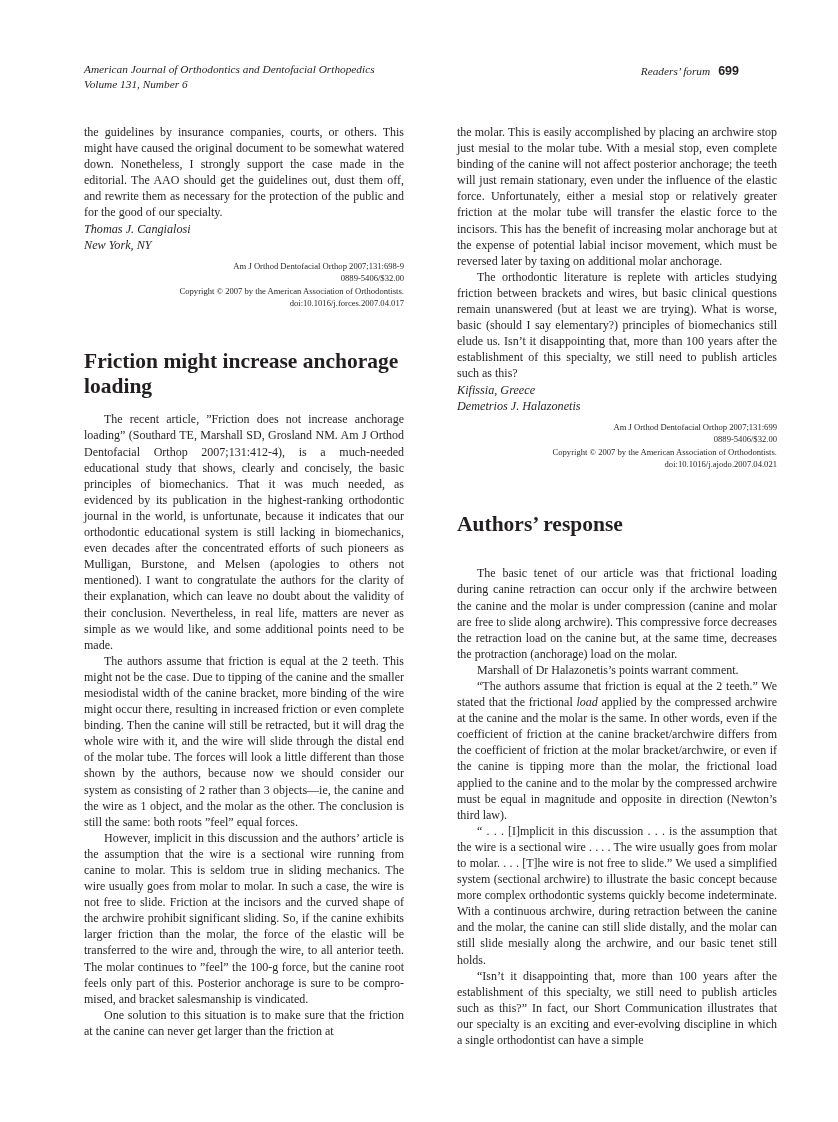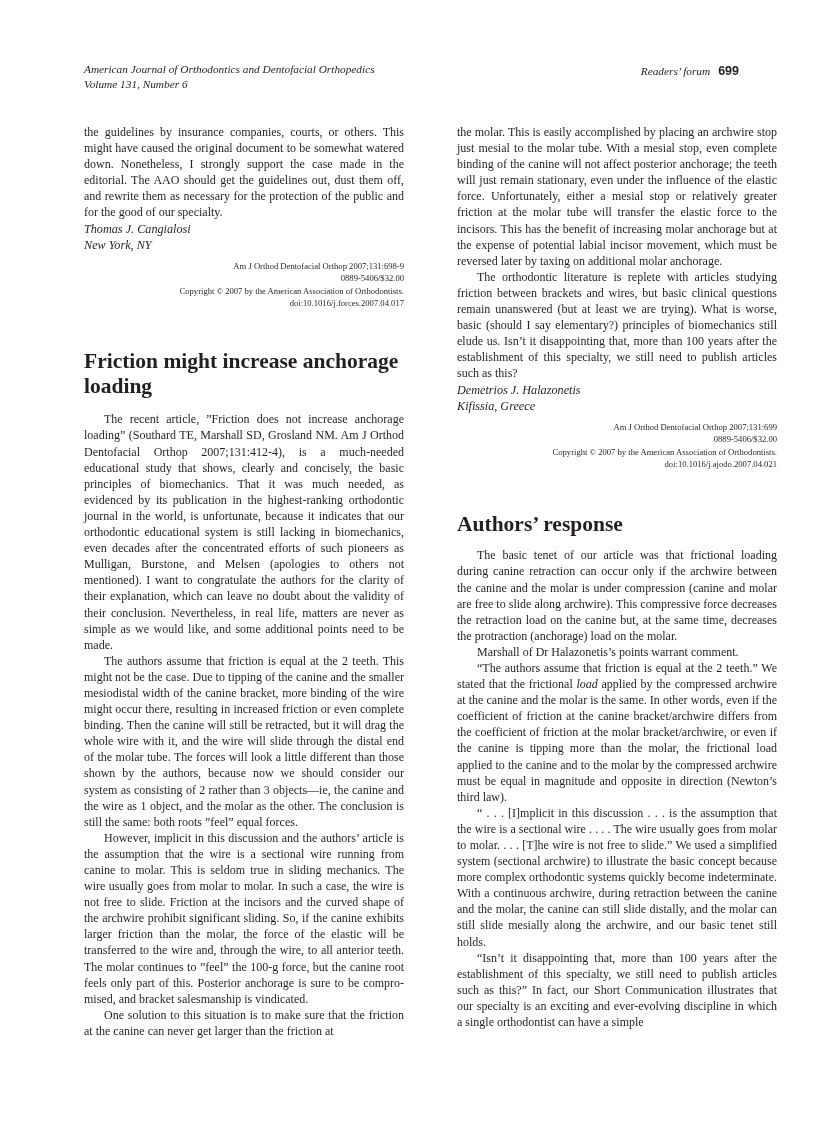--- a/index.html
+++ b/index.html
@@ -11,21 +11,21 @@
   .header-right .page-num { font-family: "Liberation Sans", "DejaVu Sans", sans-serif; font-weight: bold; font-size: 12.5px; }
   .col { position: absolute; top: 124px; width: 320px; }
   .col-left { left: 84px; }
   .col-right { left: 457px; }
   p { margin: 0; font-size: 12px; line-height: 16.1px; text-align: justify; hyphens: manual; }
   p.indent { text-indent: 20px; }
   .sig { font-style: italic; font-size: 12.2px; line-height: 16.1px; }
   .citation { font-size: 8.6px; line-height: 12.4px; margin-top: 7px; text-align: right; }
   .heading { font-size: 21.5px; line-height: 25px; font-weight: bold; margin: 0; }
   .heading-1 { margin-top: 40px; margin-bottom: 12px; }
-  .heading-2 { margin-top: 42px; margin-bottom: 10px; }
+  .heading-2 { margin-top: 42px; margin-bottom: 28px; }
   .sig-block { margin-top: 0; }
 </style>
 </head>
 <body>
 
 <div class="header-left">
   <div>American Journal of Orthodontics and Dentofacial Orthopedics</div>
   <div>Volume 131, Number 6</div>
 </div>
 <div class="header-right">
@@ -49,22 +49,22 @@
   <p class="indent">The recent article, ”Friction does not increase anchorage loading” (Southard TE, Marshall SD, Grosland NM. Am J Orthod Dentofacial Orthop 2007;131:412-4), is a much-needed educational study that shows, clearly and concisely, the basic principles of biomechanics. That it was much needed, as evidenced by its publication in the highest-ranking orthodontic journal in the world, is unfortunate, because it indicates that our orthodontic educational system is still lacking in biomechanics, even decades after the concentrated efforts of such pioneers as Mulligan, Burstone, and Melsen (apologies to others not mentioned). I want to congratulate the authors for the clarity of their explanation, which can leave no doubt about the validity of their conclusion. Nevertheless, in real life, matters are never as simple as we would like, and some additional points need to be made.</p>
   <p class="indent">The authors assume that friction is equal at the 2 teeth. This might not be the case. Due to tipping of the canine and the smaller mesiodistal width of the canine bracket, more binding of the wire might occur there, resulting in increased friction or even complete binding. Then the canine will still be retracted, but it will drag the whole wire with it, and the wire will slide through the distal end of the molar tube. The forces will look a little different than those shown by the authors, because now we should consider our system as consisting of 2 rather than 3 objects—ie, the canine and the wire as 1 object, and the molar as the other. The conclusion is still the same: both roots ”feel” equal forces.</p>
   <p class="indent">However, implicit in this discussion and the authors’ article is the assumption that the wire is a sectional wire running from canine to molar. This is seldom true in sliding mechanics. The wire usually goes from molar to molar. In such a case, the wire is not free to slide. Friction at the incisors and the curved shape of the archwire prohibit significant sliding. So, if the canine exhibits larger friction than the molar, the force of the elastic will be transferred to the wire and, through the wire, to all anterior teeth. The molar continues to ”feel” the 100-g force, but the canine root feels only part of this. Posterior anchorage is sure to be compro­mised, and bracket salesmanship is vindicated.</p>
   <p class="indent">One solution to this situation is to make sure that the friction at the canine can never get larger than the friction at</p>
 </div>
 
 <div class="col col-right">
   <p>the molar. This is easily accomplished by placing an archwire stop just mesial to the molar tube. With a mesial stop, even complete binding of the canine will not affect posterior anchorage; the teeth will just remain stationary, even under the influence of the elastic force. Unfortunately, either a mesial stop or relatively greater friction at the molar tube will transfer the elastic force to the incisors. This has the benefit of increasing molar anchorage but at the expense of potential labial incisor movement, which must be reversed later by taxing on additional molar anchorage.</p>
   <p class="indent">The orthodontic literature is replete with articles studying friction between brackets and wires, but basic clinical ques­tions remain unanswered (but at least we are trying). What is worse, basic (should I say elementary?) principles of biome­chanics still elude us. Isn’t it disappointing that, more than 100 years after the establishment of this specialty, we still need to publish articles such as this?</p>
   <div class="sig-block">
+    <div class="sig">Kifissia, Greece</div>
     <div class="sig">Demetrios J. Halazonetis</div>
-    <div class="sig">Kifissia, Greece</div>
   </div>
   <div class="citation">
     <div>Am J Orthod Dentofacial Orthop 2007;131:699</div>
     <div>0889-5406/$32.00</div>
     <div>Copyright © 2007 by the American Association of Orthodontists.</div>
     <div>doi:10.1016/j.ajodo.2007.04.021</div>
   </div>
 
   <h2 class="heading heading-2">Authors’ response</h2>
   <p class="indent">The basic tenet of our article was that frictional loading during canine retraction can occur only if the archwire between the canine and the molar is under compression (canine and molar are free to slide along archwire). This compressive force de­creases the retraction load on the canine but, at the same time, decreases the protraction (anchorage) load on the molar.</p>

